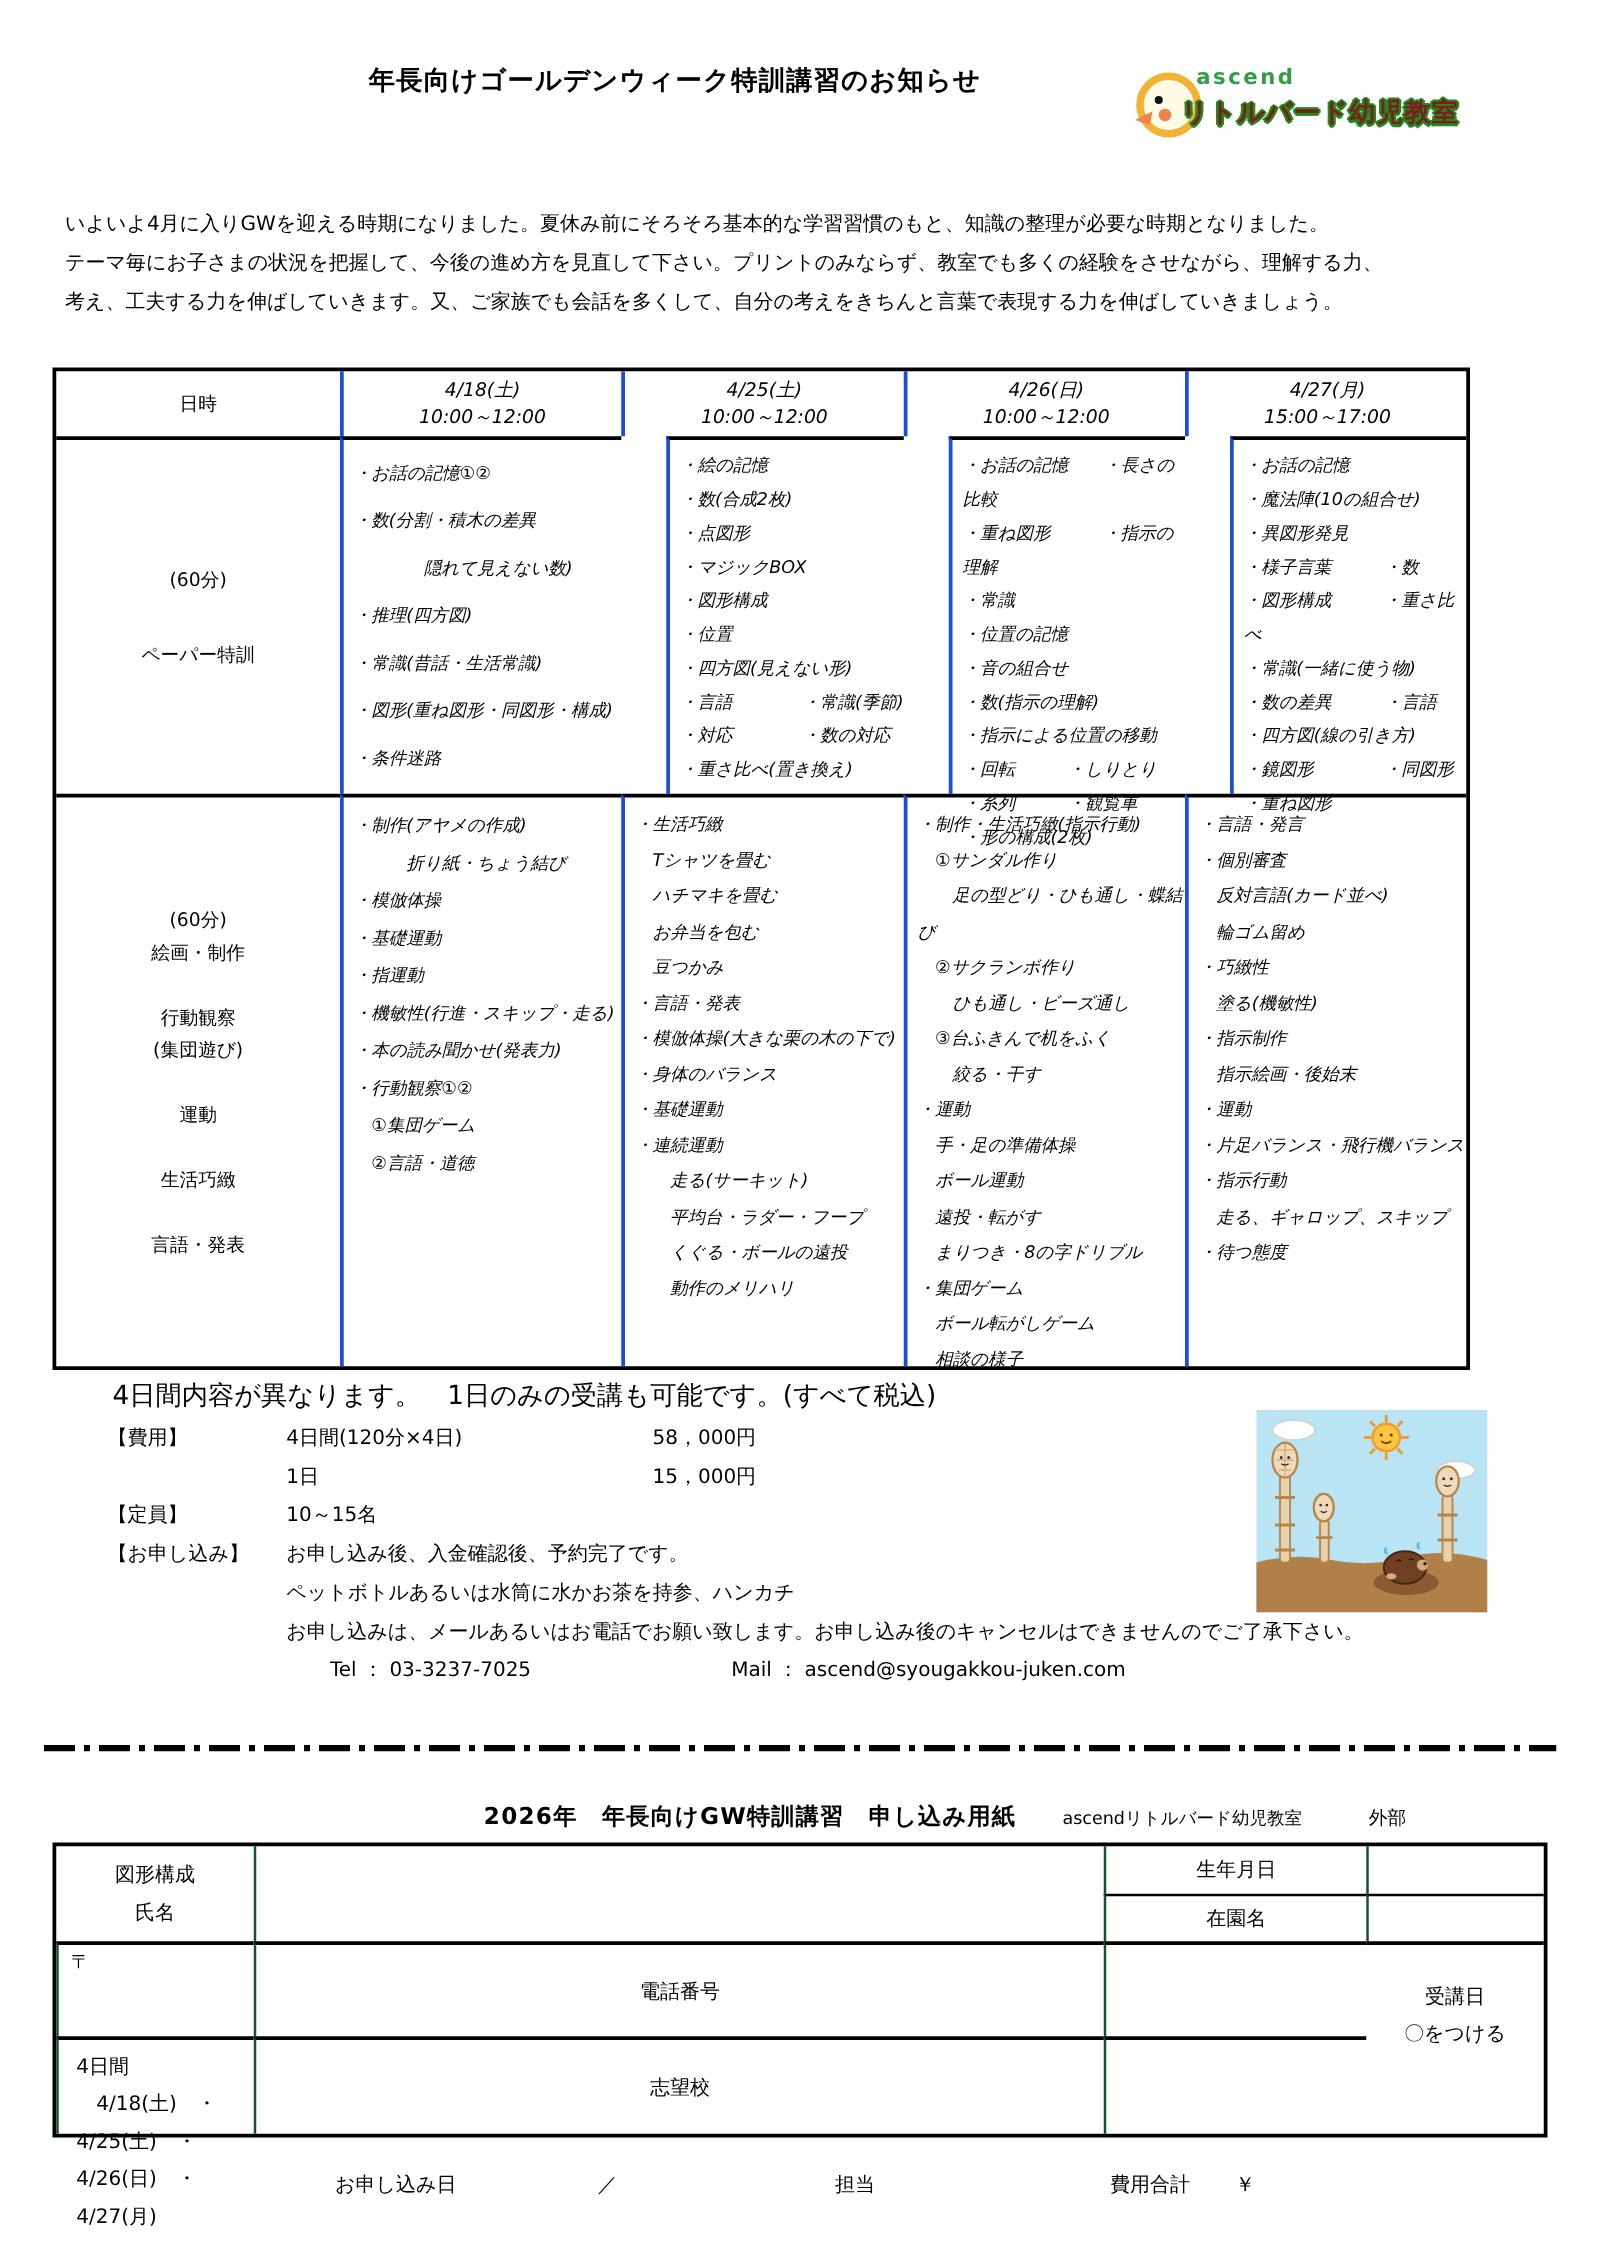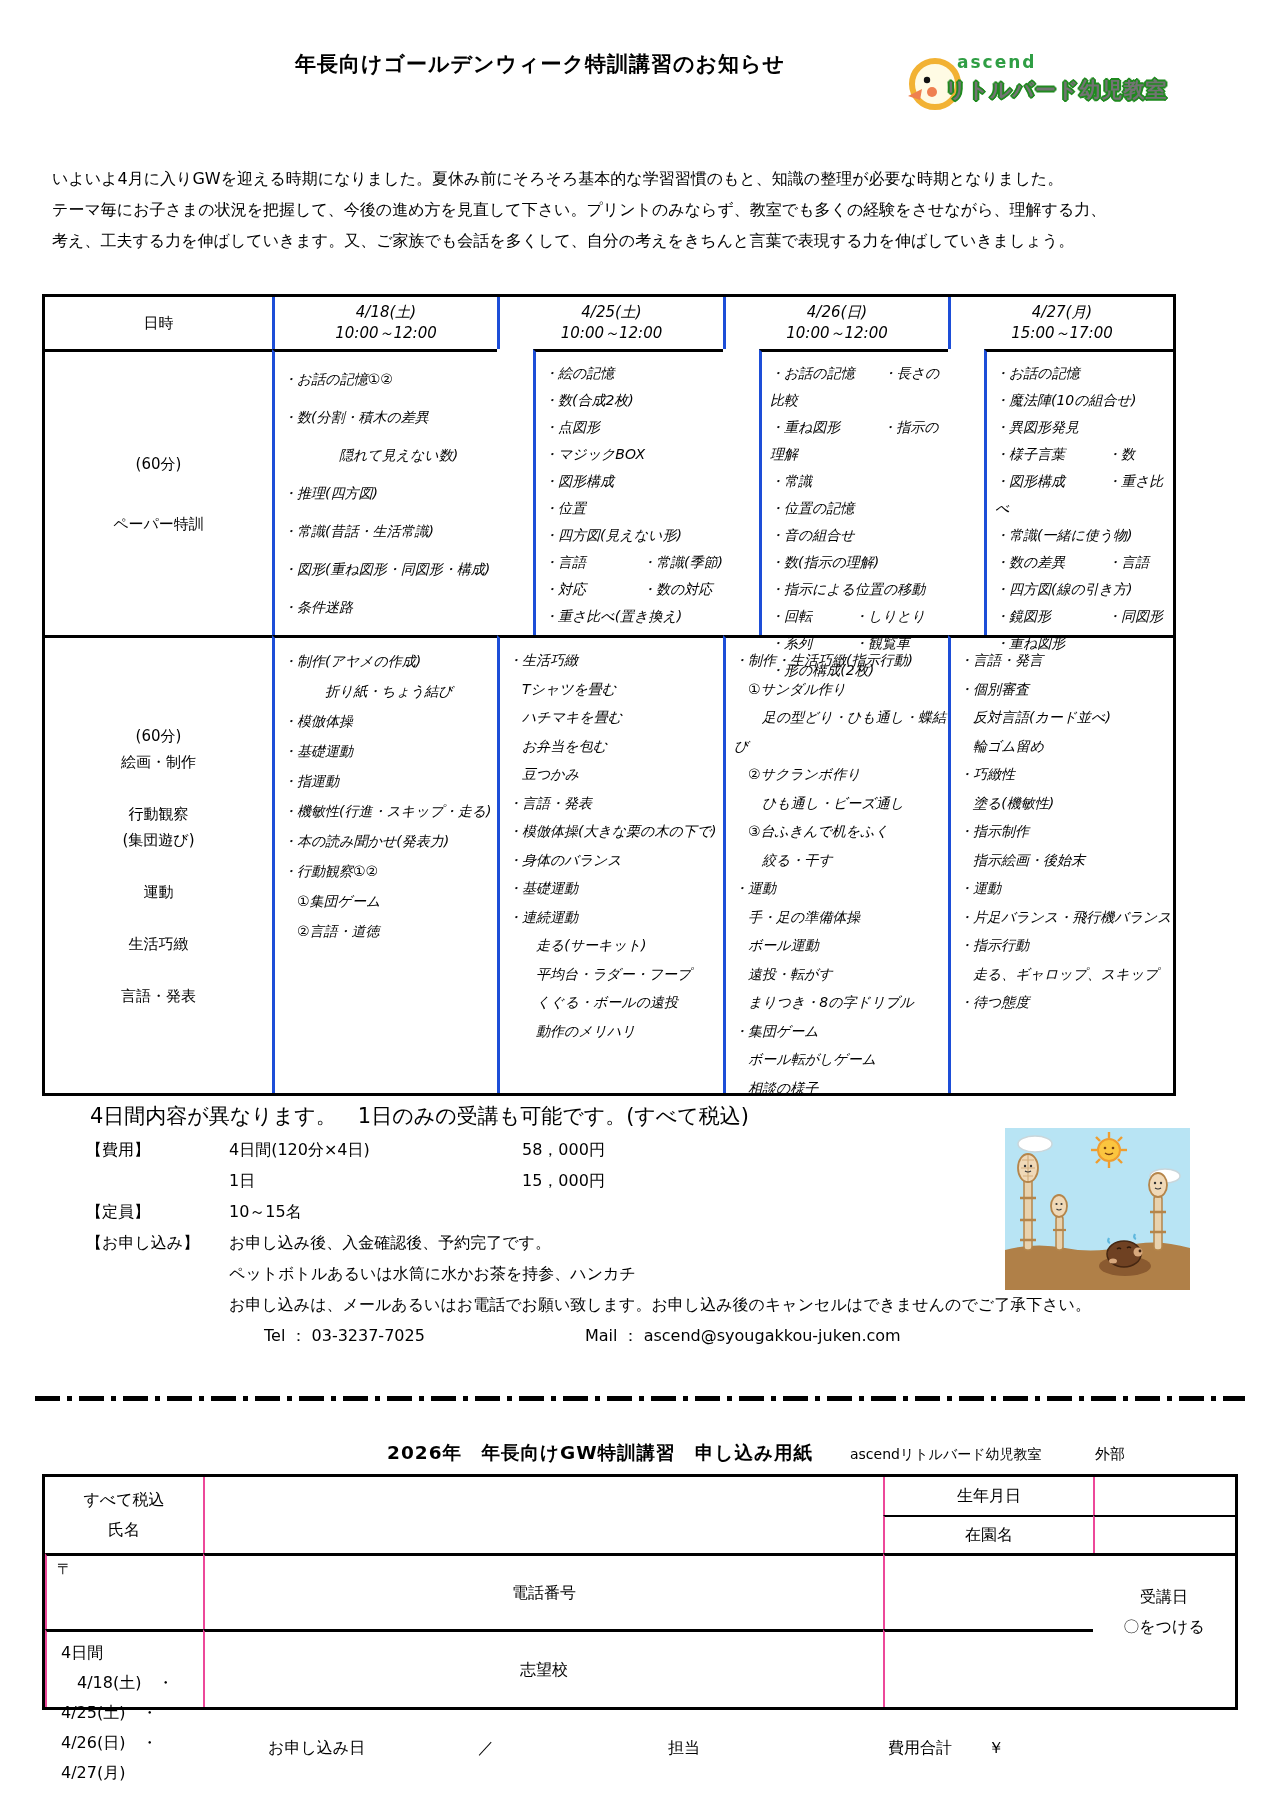--- a/index.html
+++ b/index.html
@@ -6,21 +6,21 @@
   .page{position:relative;width:1280px;height:1813px;background:#fff;margin:0 auto;
         font-family:"DejaVu Sans","Liberation Sans",sans-serif;color:#000;overflow:hidden;}
   .abs{position:absolute;}
   .pre{white-space:pre-line;}
 
   
   .doc-title{left:0;top:50px;width:1080px;text-align:center;font-size:21px;font-weight:bold;letter-spacing:1px;}
   .logo{left:905px;top:50px;width:330px;height:78px;}
   .logo .chick{position:absolute;left:0;top:4px;}
   .logo-ascend{position:absolute;left:52px;top:2px;font-size:17px;font-weight:bold;color:#2f9e44;letter-spacing:2px;}
-  .logo-school{position:absolute;left:40px;top:26px;font-size:21px;font-weight:bold;letter-spacing:1px;color:#737373;
+  .logo-school{position:absolute;left:40px;top:26px;font-size:21px;font-weight:bold;letter-spacing:1px;color:#7f1d1d;
     text-shadow:-2px 0 #1f8a1f,2px 0 #1f8a1f,0 -2px #1f8a1f,0 2px #1f8a1f,
                 -1px -1px #1f8a1f,1px 1px #1f8a1f,-1px 1px #1f8a1f,1px -1px #1f8a1f;}
 
   .intro{left:52px;top:163px;width:1190px;font-size:16px;line-height:31px;}
 
   
   .sched{left:42px;top:294px;border:3px solid #000;display:grid;
          grid-template-columns:227px 225px 226px 225px 225px;
          grid-template-rows:52px 286px 458px;}
   .scell{box-sizing:border-box;font-size:14px;overflow:visible;}
@@ -58,21 +58,21 @@
   
   .form-title{left:250px;top:1440px;width:700px;text-align:center;font-size:18.5px;font-weight:bold;letter-spacing:1px;}
   .form-org{left:850px;top:1446px;font-size:14px;}
   .form-scope{left:1095px;top:1445px;font-size:15px;}
 
   .appform{left:42px;top:1474px;border:3px solid #000;display:grid;
            grid-template-columns:158px 680px 210px 142px;
            grid-template-rows:38px 38px 76px 39px 39px;}
   .fcell{box-sizing:border-box;font-size:16px;}
   .flab{display:flex;flex-direction:column;align-items:center;justify-content:center;text-align:center;line-height:30px;}
-  .fbl{border-left:2px solid #ec4899;}
+  .fbl{border-left:2px solid #14532d;}
   .fbt2{border-top:2px solid #000;}
   .fbt3{border-top:3px solid #000;}
   .span2{grid-row:span 2;}
   .postal{padding:4px 0 0 10px;font-size:15px;}
   .course-cell{padding:6px 0 0 14px;line-height:30px;font-size:16px;}
 
   .form-footer{left:0;top:1738px;width:1280px;height:26px;font-size:16px;}
   .ff{position:absolute;top:0;}
 </style>
 </head>
@@ -313,21 +313,21 @@
     </g>
   </svg>
 
   <div class="abs divider"></div>
 
   <div class="abs form-title">2026年　年長向けGW特訓講習　申し込み用紙</div>
   <div class="abs form-org">ascendリトルバード幼児教室</div>
   <div class="abs form-scope">外部</div>
 
   <div class="abs appform">
-    <div class="fcell flab span2 pre">すべて税込
+    <div class="fcell flab span2 pre">図形構成
 氏名</div>
     <div class="fcell fbl span2"></div>
     <div class="fcell flab fbl">生年月日</div>
     <div class="fcell fbl"></div>
     <div class="fcell flab fbl fbt2">在園名</div>
     <div class="fcell fbl fbt2"></div>
 
     <div class="fcell fbl fbt3 postal">
       <span>〒</span>
     </div>

